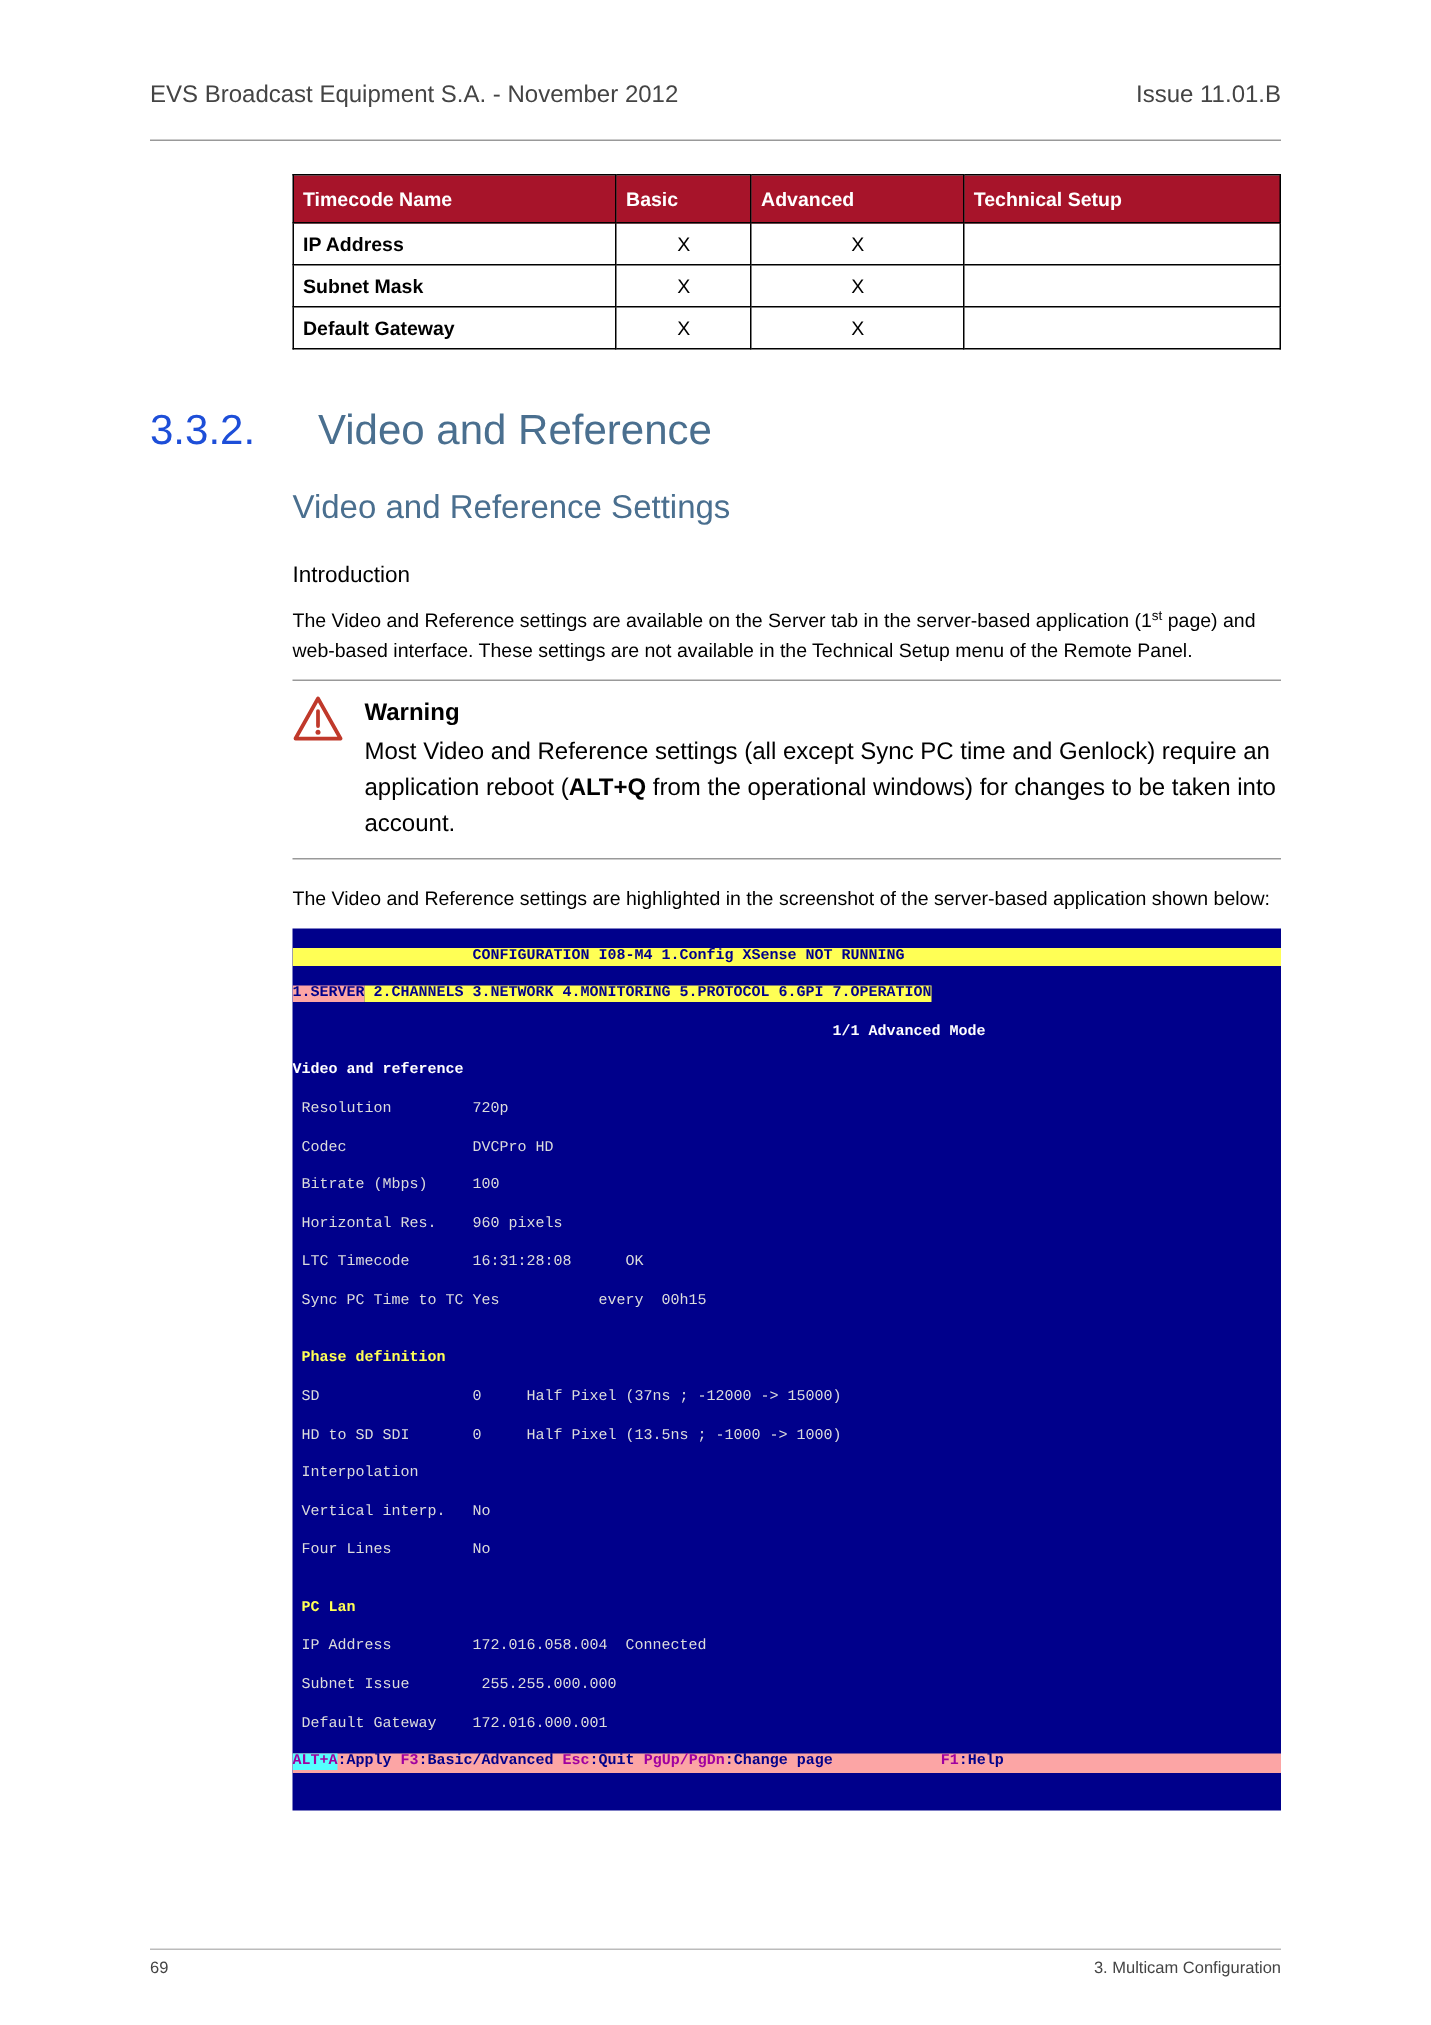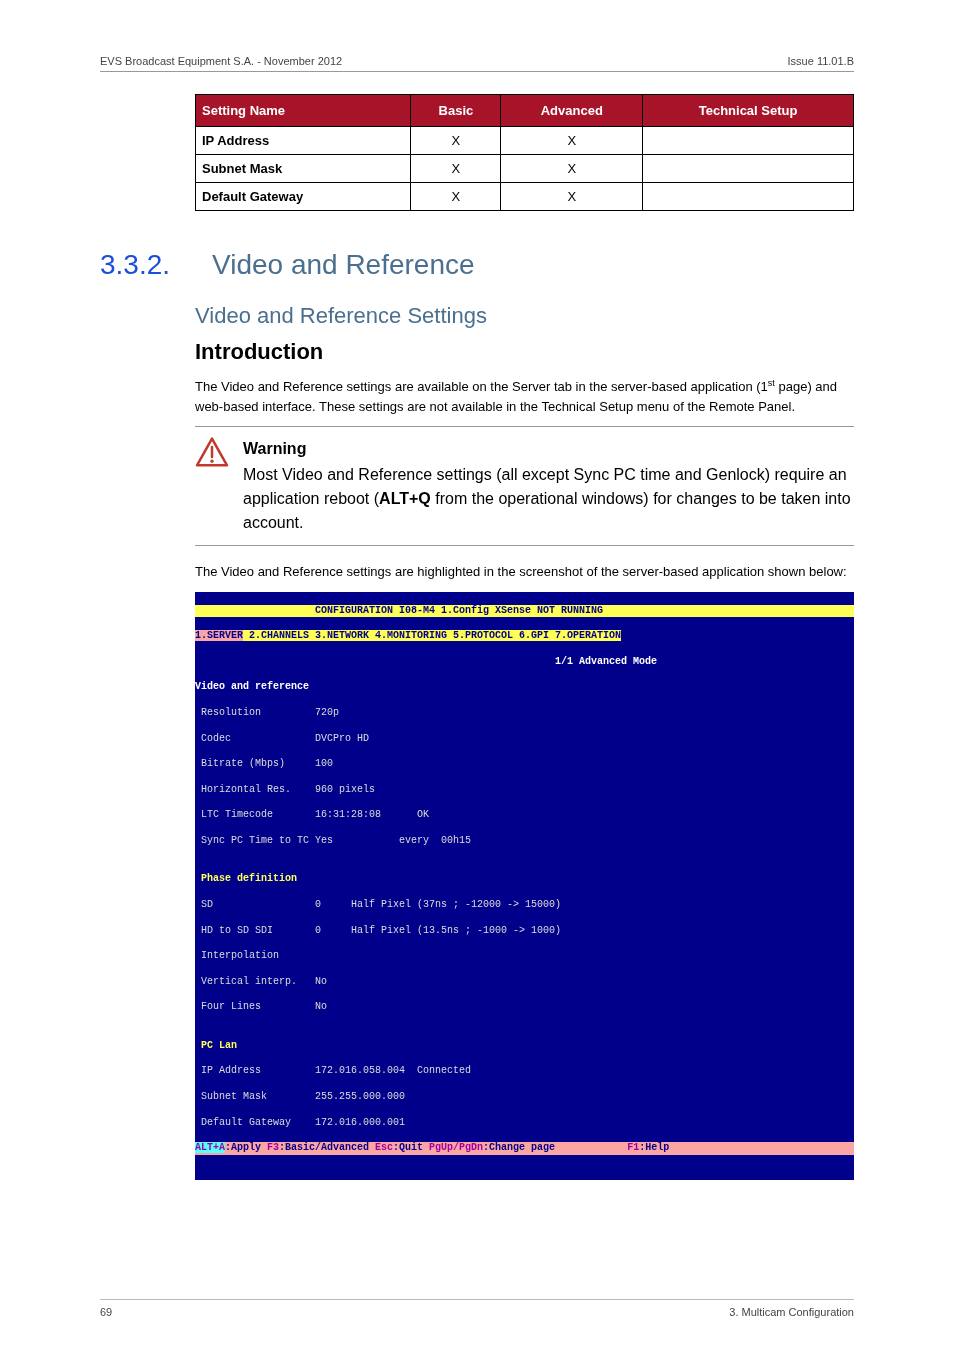--- a/index.html
+++ b/index.html
@@ -1,30 +1,30 @@
 <!DOCTYPE html>
 <html><head>
 <meta charset="utf-8">
 <style>
   * { box-sizing: border-box; margin: 0; padding: 0; }
   html, body { width: 954px; height: 1350px; background: #fff; font-family: Arial, Helvetica, sans-serif; color: #000; }
   .page { padding: 55px 100px 30px 100px; height: 100%; position: relative; }
-  .hdr { display: flex; justify-content: space-between; font-size: 11px; color: #444; padding-bottom: 4px; border-bottom: 1px solid #999; }
+  .hdr { display: flex; justify-content: space-between; font-size: 16px; color: #444; padding-bottom: 20px; border-bottom: 1px solid #999; }
   .content-block { margin-left: 95px; margin-top: 22px; }
   table.settings { width: 100%; border-collapse: collapse; }
-  table.settings th { background: #a7142a; color: #fff; font-weight: bold; font-size: 13px; padding: 8px 6px; border: 1px solid #000; text-align: center; }
+  table.settings th { background: #a7142a; color: #fff; font-weight: bold; font-size: 13px; padding: 8px 6px; border: 1px solid #000; text-align: left; }
   table.settings th:first-child { text-align: left; }
   table.settings td { border: 1px solid #000; padding: 6px; font-size: 13px; }
   table.settings td:first-child { font-weight: bold; }
   table.settings td.c { text-align: center; }
   .sec-row { display: flex; align-items: baseline; gap: 22px; margin-top: 38px; }
   .sec-num { font-size: 28px; color: #1d4ed8; font-weight: normal; width: 90px; }
   .sec-title { font-size: 28px; color: #4a6f8f; font-weight: normal; }
   .sub-title { font-size: 22px; color: #4a6f8f; margin-top: 22px; font-weight: normal; }
-  .h3 { font-size: 22px; font-weight: bold; margin-top: 10px; margin-bottom: 12px; }
+  .h3 { font-size: 15px; font-weight: normal; margin-top: 24px; margin-bottom: 12px; }
   p.body { font-size: 13px; line-height: 1.5; margin-bottom: 8px; }
   .sup { font-size: 9px; vertical-align: super; }
   .warnbox { border-top: 1px solid #999; border-bottom: 1px solid #999; padding: 10px 0; margin-top: 10px; display: flex; gap: 14px; }
   .warn-icon svg { width: 34px; height: 30px; }
   .warn-text { flex: 1; font-size: 16px; line-height: 1.5; }
   .warn-text .wt { font-weight: bold; display: block; margin-bottom: 2px; }
   .term { background: #00008b; color: #dcdcdc; font-family: "Courier New", monospace; font-size: 10px; line-height: 1.28; padding: 0; margin-top: 10px; white-space: pre; overflow: hidden; }
   .term-row { display: block; }
   .t-white { color: #fff; font-weight: bold; }
   .t-yellow { color: #ffff55; font-weight: bold; }
@@ -38,21 +38,21 @@
 <div class="page">
   <div class="hdr">
     <span>EVS Broadcast Equipment S.A.  - November 2012</span>
     <span>Issue 11.01.B</span>
   </div>
 
   <div class="content-block">
     <table class="settings">
       <thead>
         <tr>
-          <th>Setting Name</th>
+          <th>Timecode Name</th>
           <th>Basic</th>
           <th>Advanced</th>
           <th>Technical Setup</th>
         </tr>
       </thead>
       <tbody>
         <tr>
           <td>IP Address</td>
           <td class="c">X</td>
           <td class="c">X</td>
@@ -118,21 +118,21 @@
 <span class="term-row"></span>
 <span class="term-row"><span class="t-yellow"> Phase definition</span></span>
 <span class="term-row"> SD                 0     Half Pixel (37ns ; -12000 -&gt; 15000)</span>
 <span class="term-row"> HD to SD SDI       0     Half Pixel (13.5ns ; -1000 -&gt; 1000)</span>
 <span class="term-row"> Interpolation</span>
 <span class="term-row"> Vertical interp.   No</span>
 <span class="term-row"> Four Lines         No</span>
 <span class="term-row"></span>
 <span class="term-row"><span class="t-yellow"> PC Lan</span></span>
 <span class="term-row"> IP Address         172.016.058.004  Connected</span>
-<span class="term-row"> Subnet Mask        255.255.000.000</span>
+<span class="term-row"> Subnet Issue        255.255.000.000</span>
 <span class="term-row"> Default Gateway    172.016.000.001</span>
 <span class="term-row t-bg-cyan"><span class="t-yellow" style="background:#55ffff;color:#a000a0;">ALT+A</span><span>:Apply </span><span style="color:#a000a0;">F3</span><span>:Basic/Advanced </span><span style="color:#a000a0;">Esc</span><span>:Quit </span><span style="color:#a000a0;">PgUp/PgDn</span><span>:Change page</span><span>            </span><span style="color:#a000a0;">F1</span><span>:Help </span></span>
     </div>
   </div>
 
   <div class="ftr">
     <span>69</span>
     <span>3. Multicam Configuration</span>
   </div>
 </div>

